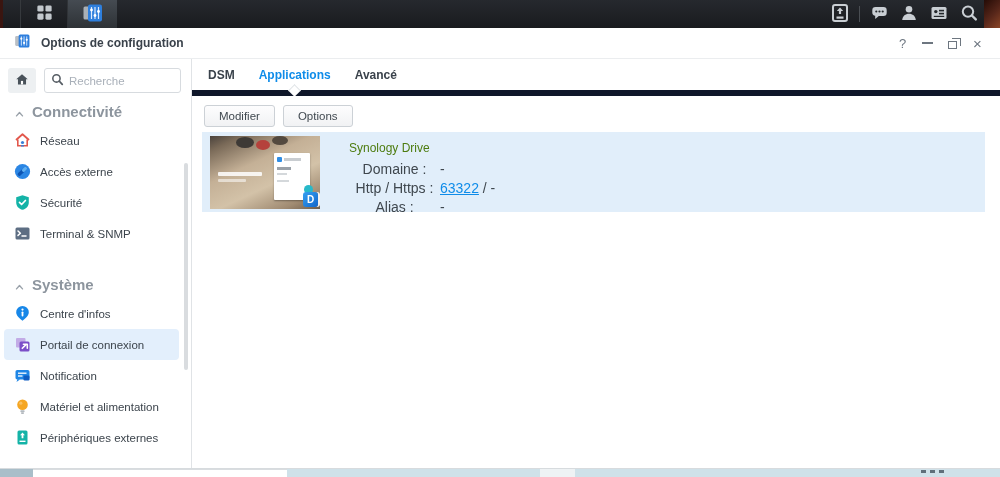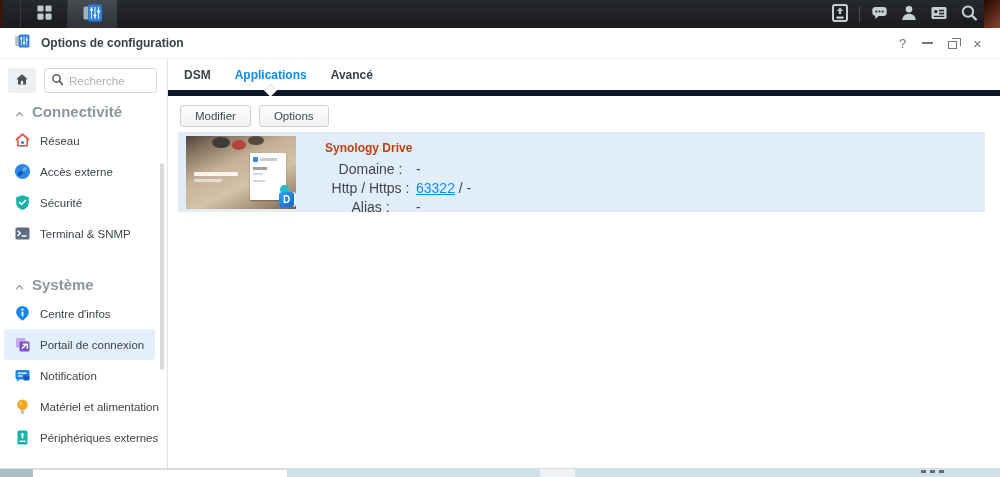--- a/index.html
+++ b/index.html
@@ -34,21 +34,21 @@
   .ctl-min i { display:block; width:11px; border-top:2px solid #6d7680; }
   .ctl-restore i { display:block; position:relative; width:9px; height:8px;
                    border:1.5px solid #6d7680; background:#fff; margin-top:3px; }
   .ctl-restore i::before { content:""; position:absolute; top:-4px; left:2.5px; width:8px; height:7px;
                    border:1.5px solid #6d7680; border-bottom:none; border-left:none; }
   .ctl-close { font-size:15px; }
 
   .win-body { position:relative; display:flex; height:409px; }
 
   
-  .sidebar { position:relative; width:168px; height:100%; border-right:1px solid #e0e3e6; background:#fff; flex:none; }
+  .sidebar { position:relative; width:192px; height:100%; border-right:1px solid #e0e3e6; background:#fff; flex:none; }
   .sb-top { display:flex; gap:8px; padding:9px 10px 6px 8px; }
   .home-btn { appearance:none; border:none; width:28px; height:25px; background:#edf0f2;
               border-radius:3px; display:flex; align-items:center; justify-content:center; cursor:pointer; }
   .search-box { flex:1; height:25px; border:1px solid #d7dbdf; border-radius:3px; background:#fff;
                 display:flex; align-items:center; padding:0 6px; gap:5px; }
   .search-box input { border:none; outline:none; width:100%; font-size:11.5px; color:#3c444c;
                       font-family:"Liberation Sans", sans-serif; background:transparent; }
   .search-box input::placeholder { color:#a9b0b9; }
   .sb-header { display:flex; align-items:center; gap:8px; padding:6px 0 6px 15px;
                font-size:15px; font-weight:bold; color:#8d959e; line-height:14px; cursor:pointer; }
@@ -89,21 +89,21 @@
   .mc-l1 { position:absolute; left:10px; top:5px; width:17px; height:2.5px; background:#c9cdd1; }
   .mc-l2 { position:absolute; left:3px; top:14px; width:14px; height:2.5px; background:#9aa1a8; }
   .mc-l3 { position:absolute; left:3px; top:20px; width:10px; height:2px; background:#d4d8db; }
   .mc-l4 { position:absolute; left:3px; top:27px; width:12px; height:2px; background:#d4d8db; }
   .mc-dot { position:absolute; right:-3px; bottom:6px; width:9px; height:9px; border-radius:50%; background:#27b9c9; }
   .drive-badge { position:absolute; right:2px; bottom:2px; width:15px; height:15px; border-radius:3px;
                  background:linear-gradient(135deg,#35a0f0,#1266cc); color:#fff; font-weight:bold;
                  font-size:10px; display:flex; align-items:center; justify-content:center;
                  box-shadow:2px 0 0 rgba(255,255,255,.9); }
   .info { margin-left:29px; padding-top:5px; }
-  .app-name { font-size:12px; font-weight:bold; color:#c2410c; margin-bottom:5px; }
+  .app-name { font-size:12px; font-weight:normal; color:#4d7c0f; margin-bottom:5px; }
   .field { display:flex; font-size:14px; color:#3f474e; line-height:19px;text-align:center; }
   .fl { width:91px; flex:none; }
   .fv { color:#3f474e; }
   .link { color:#0f8ce9; text-decoration:underline; cursor:pointer; }
 
   
   .bottom-strip { position:absolute; top:469px; left:0; width:1000px; height:8px; background:#cfe1e9; }
   .bs-left  { position:absolute; left:0; top:0; width:33px; height:8px; background:#a9bec9; }
   .bs-white { position:absolute; left:33px; top:0; width:254px; height:8px; background:#fff; border-top:1px solid #d9dde0; }
   .bs-white2{ position:absolute; left:540px; top:0; width:35px; height:8px; background:#eef2f4; }

